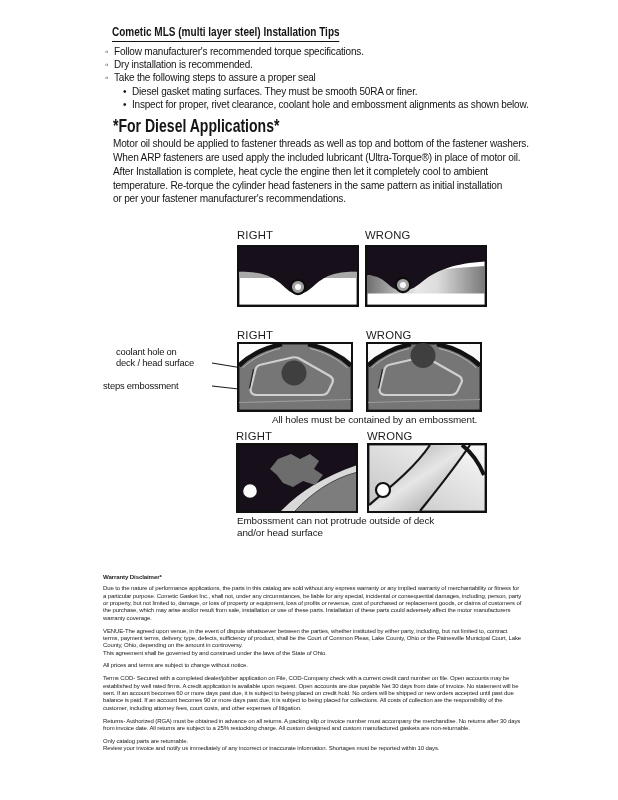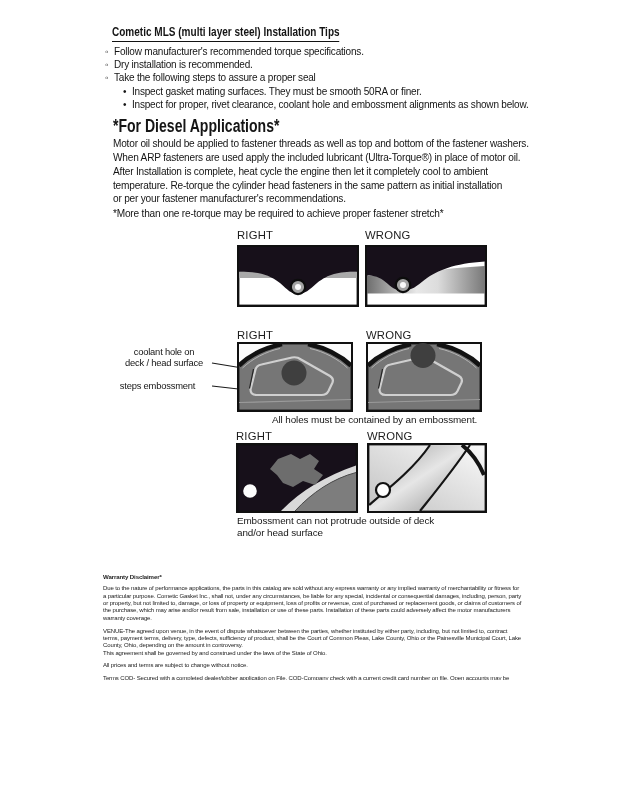--- a/index.html
+++ b/index.html
@@ -1,17 +1,17 @@
 <!DOCTYPE html>
 <html><head>
 <meta charset="utf-8">
 <style>
   html,body{margin:0;padding:0;background:#ffffff;}
   .page{
-    position:relative;width:618px;height:680px;background:#ffffff;overflow:hidden;
+    position:relative;width:618px;height:800px;background:#ffffff;overflow:hidden;
     font-family:"Liberation Sans","DejaVu Sans",sans-serif;color:#151515;
   }
   .abs{position:absolute;}
   .pre{white-space:pre-line;}
 
   .title{
     left:112px;top:24px;font-size:13.2px;font-weight:bold;letter-spacing:0;
   }
   .title-inner{
     display:inline-block;transform:scaleX(0.76);transform-origin:0 0;
@@ -27,55 +27,54 @@
   .diesel{left:113px;top:116px;width:500px;}
   .diesel-heading{font-size:18px;font-weight:bold;}
   .diesel-heading-inner{display:inline-block;transform:scaleX(0.78);transform-origin:0 0;white-space:nowrap;}
   .para{font-size:10.1px;line-height:13.6px;letter-spacing:-0.2px;margin-top:1px;}
   .para.first{margin-top:0;}
 
   .dg-heading{font-size:11.3px;letter-spacing:0.2px;text-align:left;color:#1c1c1c;}
   .dg-caption{font-size:9.9px;letter-spacing:-0.1px;line-height:11.8px;color:#151515;}
   .dg svg{display:block;width:100%;height:100%;}
 
-  .ann{font-size:9.4px;line-height:11.4px;letter-spacing:-0.2px;text-align:center;color:#151515;}
+  .ann{font-size:9.4px;line-height:11.4px;letter-spacing:-0.2px;text-align:left;color:#151515;}
 
   .legal{left:103px;top:573px;width:420px;font-size:6px;line-height:7.35px;letter-spacing:-0.12px;color:#1b1b1b;}
   .legal-heading{font-weight:bold;font-size:6.1px;margin-bottom:5px;}
   .legal p{margin:0 0 5.5px 0;}
 
   .page-number{left:389px;top:762px;font-size:12.6px;letter-spacing:0.2px;color:#222;margin-top:40px;}
 </style>
 </head>
 <body>
 
 <div class="page">
 
   <div class="abs title">
     <span class="title-inner">Cometic MLS (multi layer steel) Installation Tips</span>
   </div>
 
   <div class="abs bullets">
     <div class="bullet">Follow manufacturer's recommended torque specifications.</div>
     <div class="bullet">Dry installation is recommended.</div>
     <div class="bullet">Take the following steps to assure a proper seal</div>
-    <div class="subbullet">Inspect gasket mating surfaces.  They must be smooth 50RA or finer.</div>
+    <div class="subbullet">Diesel gasket mating surfaces.  They must be smooth 50RA or finer.</div>
     <div class="subbullet">Inspect for proper, rivet clearance, coolant hole and embossment alignments as shown below.</div>
   </div>
 
   <div class="abs diesel">
     <div class="diesel-heading">
       <span class="diesel-heading-inner">*For Diesel Applications*</span>
     </div>
     <div class="para first pre">Motor oil should be applied to fastener threads as well as top and bottom of the fastener washers.
 When ARP fasteners are used apply the included lubricant (Ultra-Torque®) in place of motor oil.</div>
     <div class="para pre">After Installation is complete, heat cycle the engine then let it completely cool to ambient
 temperature. Re-torque the cylinder head fasteners in the same pattern as initial installation
 or per your fastener manufacturer's recommendations.</div>
-    <div class="para">*More than one re-torque may be required to achieve proper fastener stretch*</div>
   </div>
 
   <div class="abs dg-heading" style="left:237px;top:229px;width:122px;">RIGHT</div>
   <div class="abs dg-heading" style="left:365px;top:229px;width:122px;">WRONG</div>
 
   <div class="abs dg" style="left:237px;top:245px;width:122px;height:62px;">
     <svg viewBox="0 0 122 62">
       <rect x="1.2" y="1.2" width="119.6" height="59.6" fill="#ffffff" stroke="#101010" stroke-width="2.4"></rect>
       <rect x="2" y="26.5" width="118" height="6.5" fill="#a9a9a9"></rect>
       <path d="M2,2 H120 V26.8 C100,26.8 92,29 80,38 C72,45 68,49 61,49 C54,49 51,45 43,38 C31,29 23,26.8 2,26.8 Z" fill="#17101a"></path>

